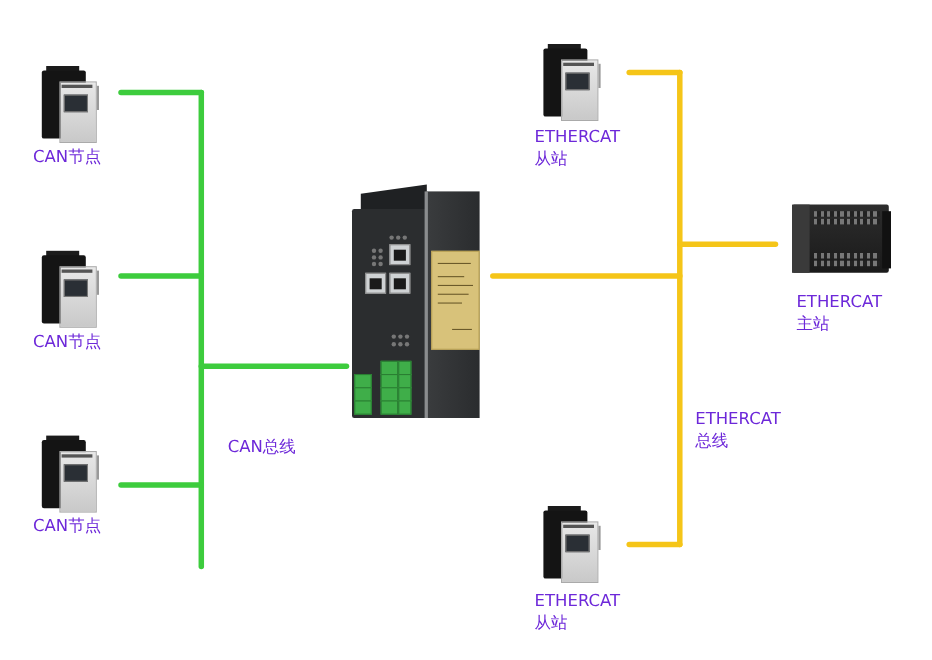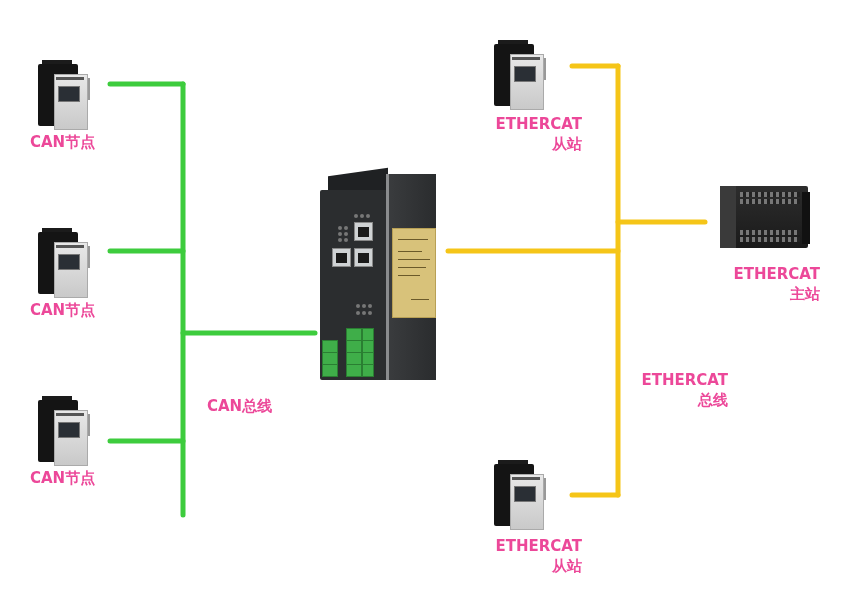--- a/index.html
+++ b/index.html
@@ -1,19 +1,19 @@
 <!DOCTYPE html>
 <html><head>
 <meta charset="utf-8">
 <style>
   html, body { margin:0; padding:0; background:#ffffff; }
   body { width:847px; height:600px; position:relative; overflow:hidden;
          font-family:"DejaVu Sans","Liberation Sans",sans-serif; color:#222; }
   svg.wires { position:absolute; left:0; top:0; }
-  .label { position:absolute; font-size:15px; text-align:right; line-height:20px; color:#ec4899; white-space:nowrap;font-weight:bold; }
+  .label { position:absolute; font-size:15px; text-align:left; line-height:20px; color:#6d28d9; white-space:nowrap; }
   .node { position:absolute; }
   
   .drive { position:absolute; width:56px; height:70px; }
   .drive .back { position:absolute; left:2px; top:4px; width:40px; height:62px; background:#141414; border-radius:2px; }
   .drive .tab { position:absolute; left:6px; top:0; width:30px; height:6px; background:#1b1b1b; }
   .drive .front { position:absolute; left:18px; top:14px; width:32px; height:54px;
                   background:linear-gradient(#e8e8e8,#c9c9c9); border:1px solid #aaa; }
   .drive .stripe { position:absolute; left:20px; top:17px; width:28px; height:3px; background:#555; }
   .drive .screen { position:absolute; left:22px; top:26px; width:20px; height:14px; background:#2a2f35; border:1px solid #777; }
   .drive .edge { position:absolute; left:52px; top:18px; width:2px; height:22px; background:#999; }

